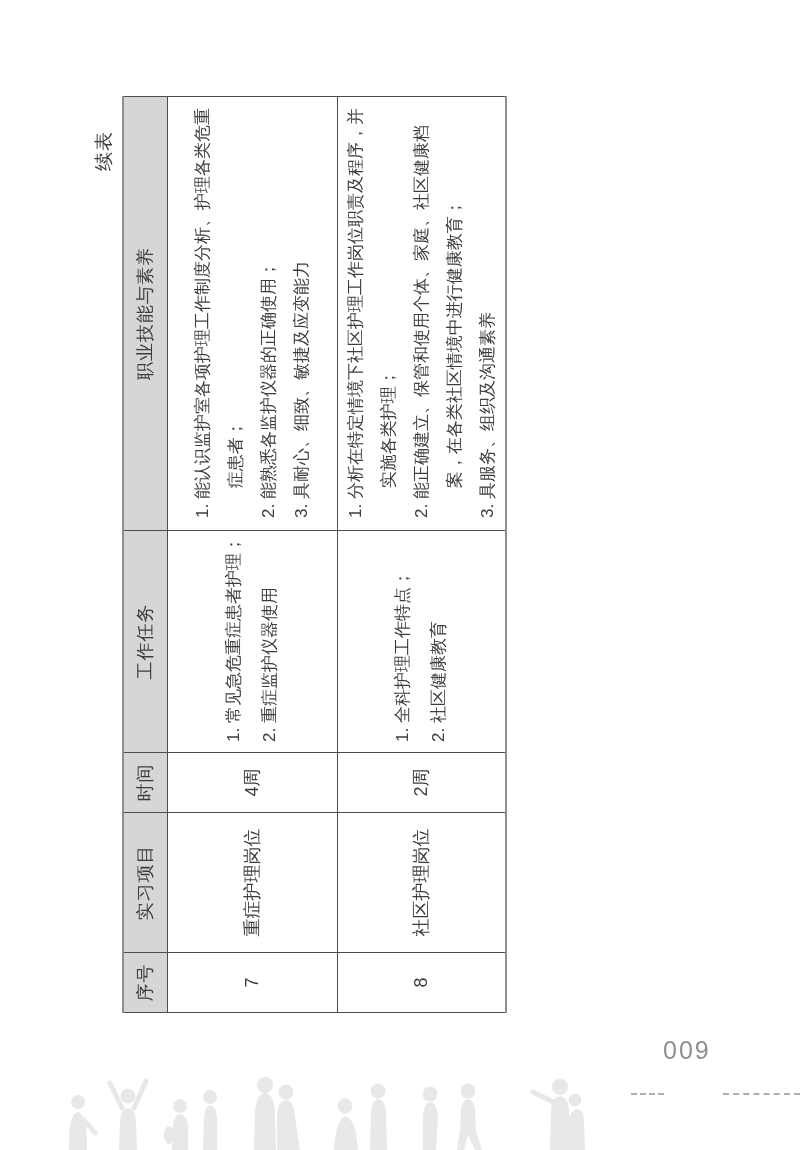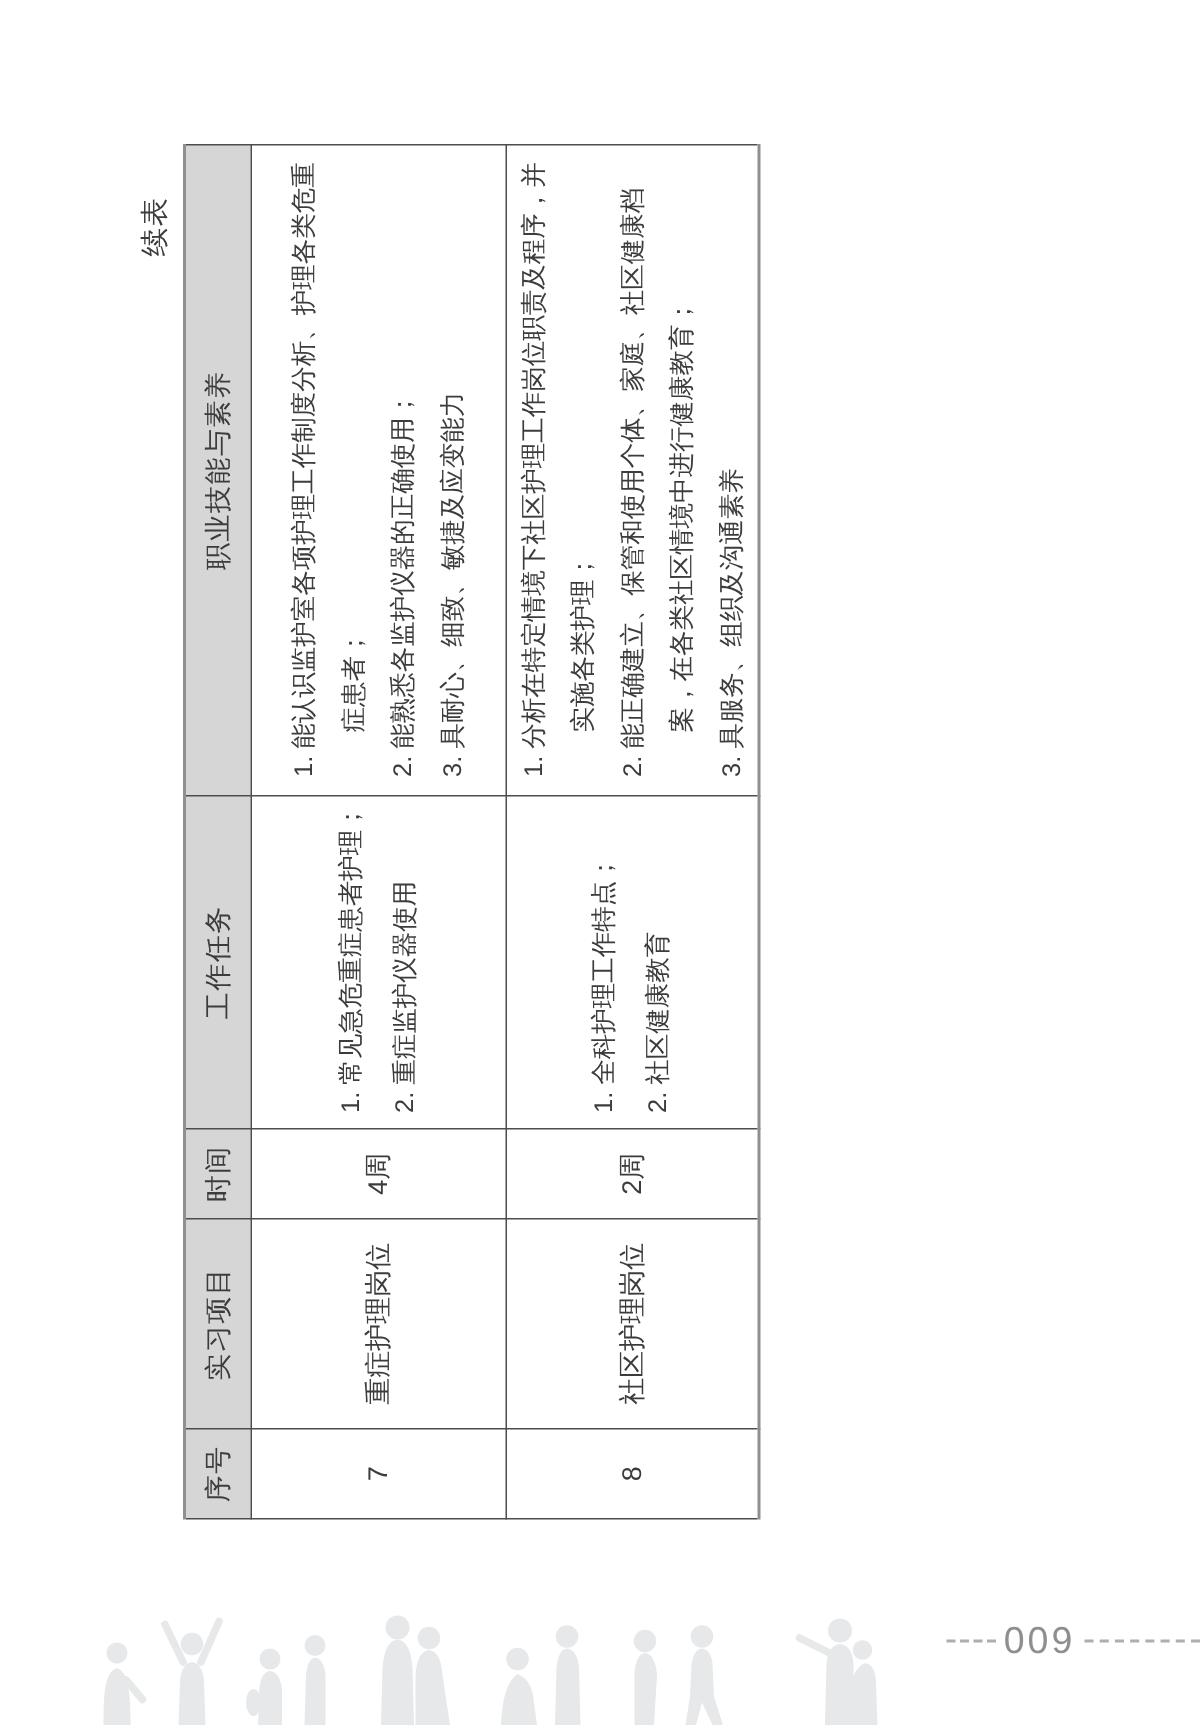--- a/index.html
+++ b/index.html
@@ -39,21 +39,21 @@
     background:var(--header-fill);font-weight:400;font-size:18px;
     text-align:center;vertical-align:middle;letter-spacing:1px;
   }
   td.center{text-align:center;vertical-align:middle;font-size:18px;white-space:nowrap;}
   td.tasks{vertical-align:middle;font-size:17px;line-height:36px;padding:2px 2px 2px 10px;white-space:nowrap;overflow:hidden;}
   td.skills{vertical-align:middle;font-size:17px;line-height:33px;padding:1px 10px 1px 12px;}
   .hang{padding-left:1.75em;text-indent:-1.75em;}
 
   
   .folio{
-    position:absolute;left:663px;top:1080px;width:60px;text-align:center;
+    position:absolute;left:663px;top:1036px;width:60px;
     font-size:25px;letter-spacing:2px;color:var(--folio);
   }
   .dashes{position:absolute;top:1093px;height:0;border-top:2px dashed var(--dash);}
   .dashes.left{left:631px;width:33px;}
   .dashes.right{left:723px;width:77px;}
 
   .silhouettes{position:absolute;left:55px;top:1075px;}
   .silhouettes path,.silhouettes circle,.silhouettes ellipse{fill:var(--silhouette);}
   .silhouettes .arm{fill:none;stroke:var(--silhouette);stroke-width:5;stroke-linecap:round;}
 </style>

